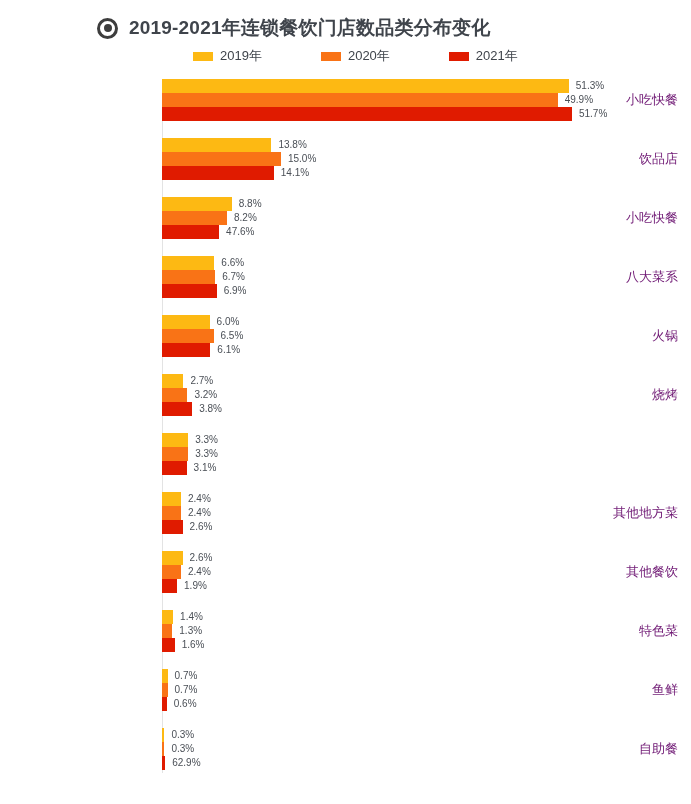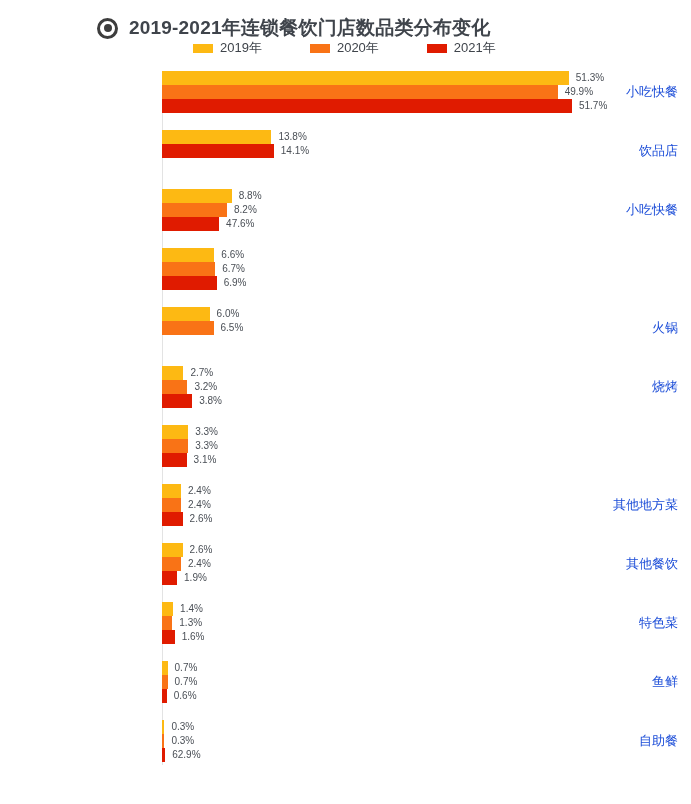--- a/index.html
+++ b/index.html
@@ -51,22 +51,23 @@
     color: #3f444b;
     letter-spacing: 0.2px;
     white-space: nowrap;
   }
 
   
   .legend {
     display: flex;
     align-items: center;
     padding-left: 193px;
-    margin-top: 4px;
+    margin-top: 12px;
     height: 20px;
+    gap: 11px;
   }
   .legend-item {
     display: flex;
     align-items: center;
     margin-right: 48px;
   }
   .legend-swatch {
     width: 20px;
     height: 9px;
     margin-right: 7px;
@@ -102,21 +103,21 @@
     right: 0;
     width: 162px;
     top: 0;
     height: 42px;
     display: flex;
     align-items: center;
     justify-content: flex-end;
     padding-right: 13px;
     box-sizing: border-box;
     font-size: 13px;
-    color: #1d4ed8;
+    color: #701a75;
     white-space: nowrap;
   }
   .bars {
     position: absolute;
     left: 162px;
     top: 0;
     right: 0;
   }
   .bar-row {
     height: 14px;
@@ -179,20 +180,24 @@
         </div>
       </div>
       <div class="group">
         <div class="cat-label">饮品店</div>
         <div class="bars">
           <div class="bar-row">
             <div class="bar" title="饮品店 2019年 13.8%" style="background: rgb(253, 185, 19); width: 109.434px;"></div>
             <span class="bar-value">13.8%</span>
           </div>
           <div class="bar-row">
+            <div class="bar" title="饮品店 2020年 15.0%" style="background: rgb(249, 115, 22); width: 118.95px;"></div>
+            <span class="bar-value">15.0%</span>
+          </div>
+          <div class="bar-row">
             <div class="bar" title="饮品店 2021年 14.1%" style="background: rgb(224, 27, 0); width: 111.813px;"></div>
             <span class="bar-value">14.1%</span>
           </div>
         </div>
       </div>
       <div class="group">
         <div class="cat-label">小吃快餐</div>
         <div class="bars">
           <div class="bar-row">
             <div class="bar" title="面包甜点 2019年 8.8%" style="background: rgb(253, 185, 19); width: 69.784px;"></div>
@@ -202,20 +207,21 @@
             <div class="bar" title="面包甜点 2020年 8.2%" style="background: rgb(249, 115, 22); width: 65.026px;"></div>
             <span class="bar-value">8.2%</span>
           </div>
           <div class="bar-row">
             <div class="bar" title="面包甜点 2021年 7.2%" style="background: rgb(224, 27, 0); width: 57.096px;"></div>
             <span class="bar-value">47.6%</span>
           </div>
         </div>
       </div>
       <div class="group">
+        <div class="cat-label">八大菜系</div>
         <div class="bars">
           <div class="bar-row">
             <div class="bar" title="八大菜系 2019年 6.6%" style="background: rgb(253, 185, 19); width: 52.338px;"></div>
             <span class="bar-value">6.6%</span>
           </div>
           <div class="bar-row">
             <div class="bar" title="八大菜系 2020年 6.7%" style="background: rgb(249, 115, 22); width: 53.131px;"></div>
             <span class="bar-value">6.7%</span>
           </div>
           <div class="bar-row">
@@ -228,20 +234,24 @@
         <div class="cat-label">火锅</div>
         <div class="bars">
           <div class="bar-row">
             <div class="bar" title="火锅 2019年 6.0%" style="background: rgb(253, 185, 19); width: 47.58px;"></div>
             <span class="bar-value">6.0%</span>
           </div>
           <div class="bar-row">
             <div class="bar" title="火锅 2020年 6.5%" style="background: rgb(249, 115, 22); width: 51.545px;"></div>
             <span class="bar-value">6.5%</span>
           </div>
+          <div class="bar-row">
+            <div class="bar" title="火锅 2021年 6.1%" style="background: rgb(224, 27, 0); width: 48.373px;"></div>
+            <span class="bar-value">6.1%</span>
+          </div>
         </div>
       </div>
       <div class="group">
         <div class="cat-label">烧烤</div>
         <div class="bars">
           <div class="bar-row">
             <div class="bar" title="烧烤 2019年 2.7%" style="background: rgb(253, 185, 19); width: 21.411px;"></div>
             <span class="bar-value">2.7%</span>
           </div>
           <div class="bar-row">

